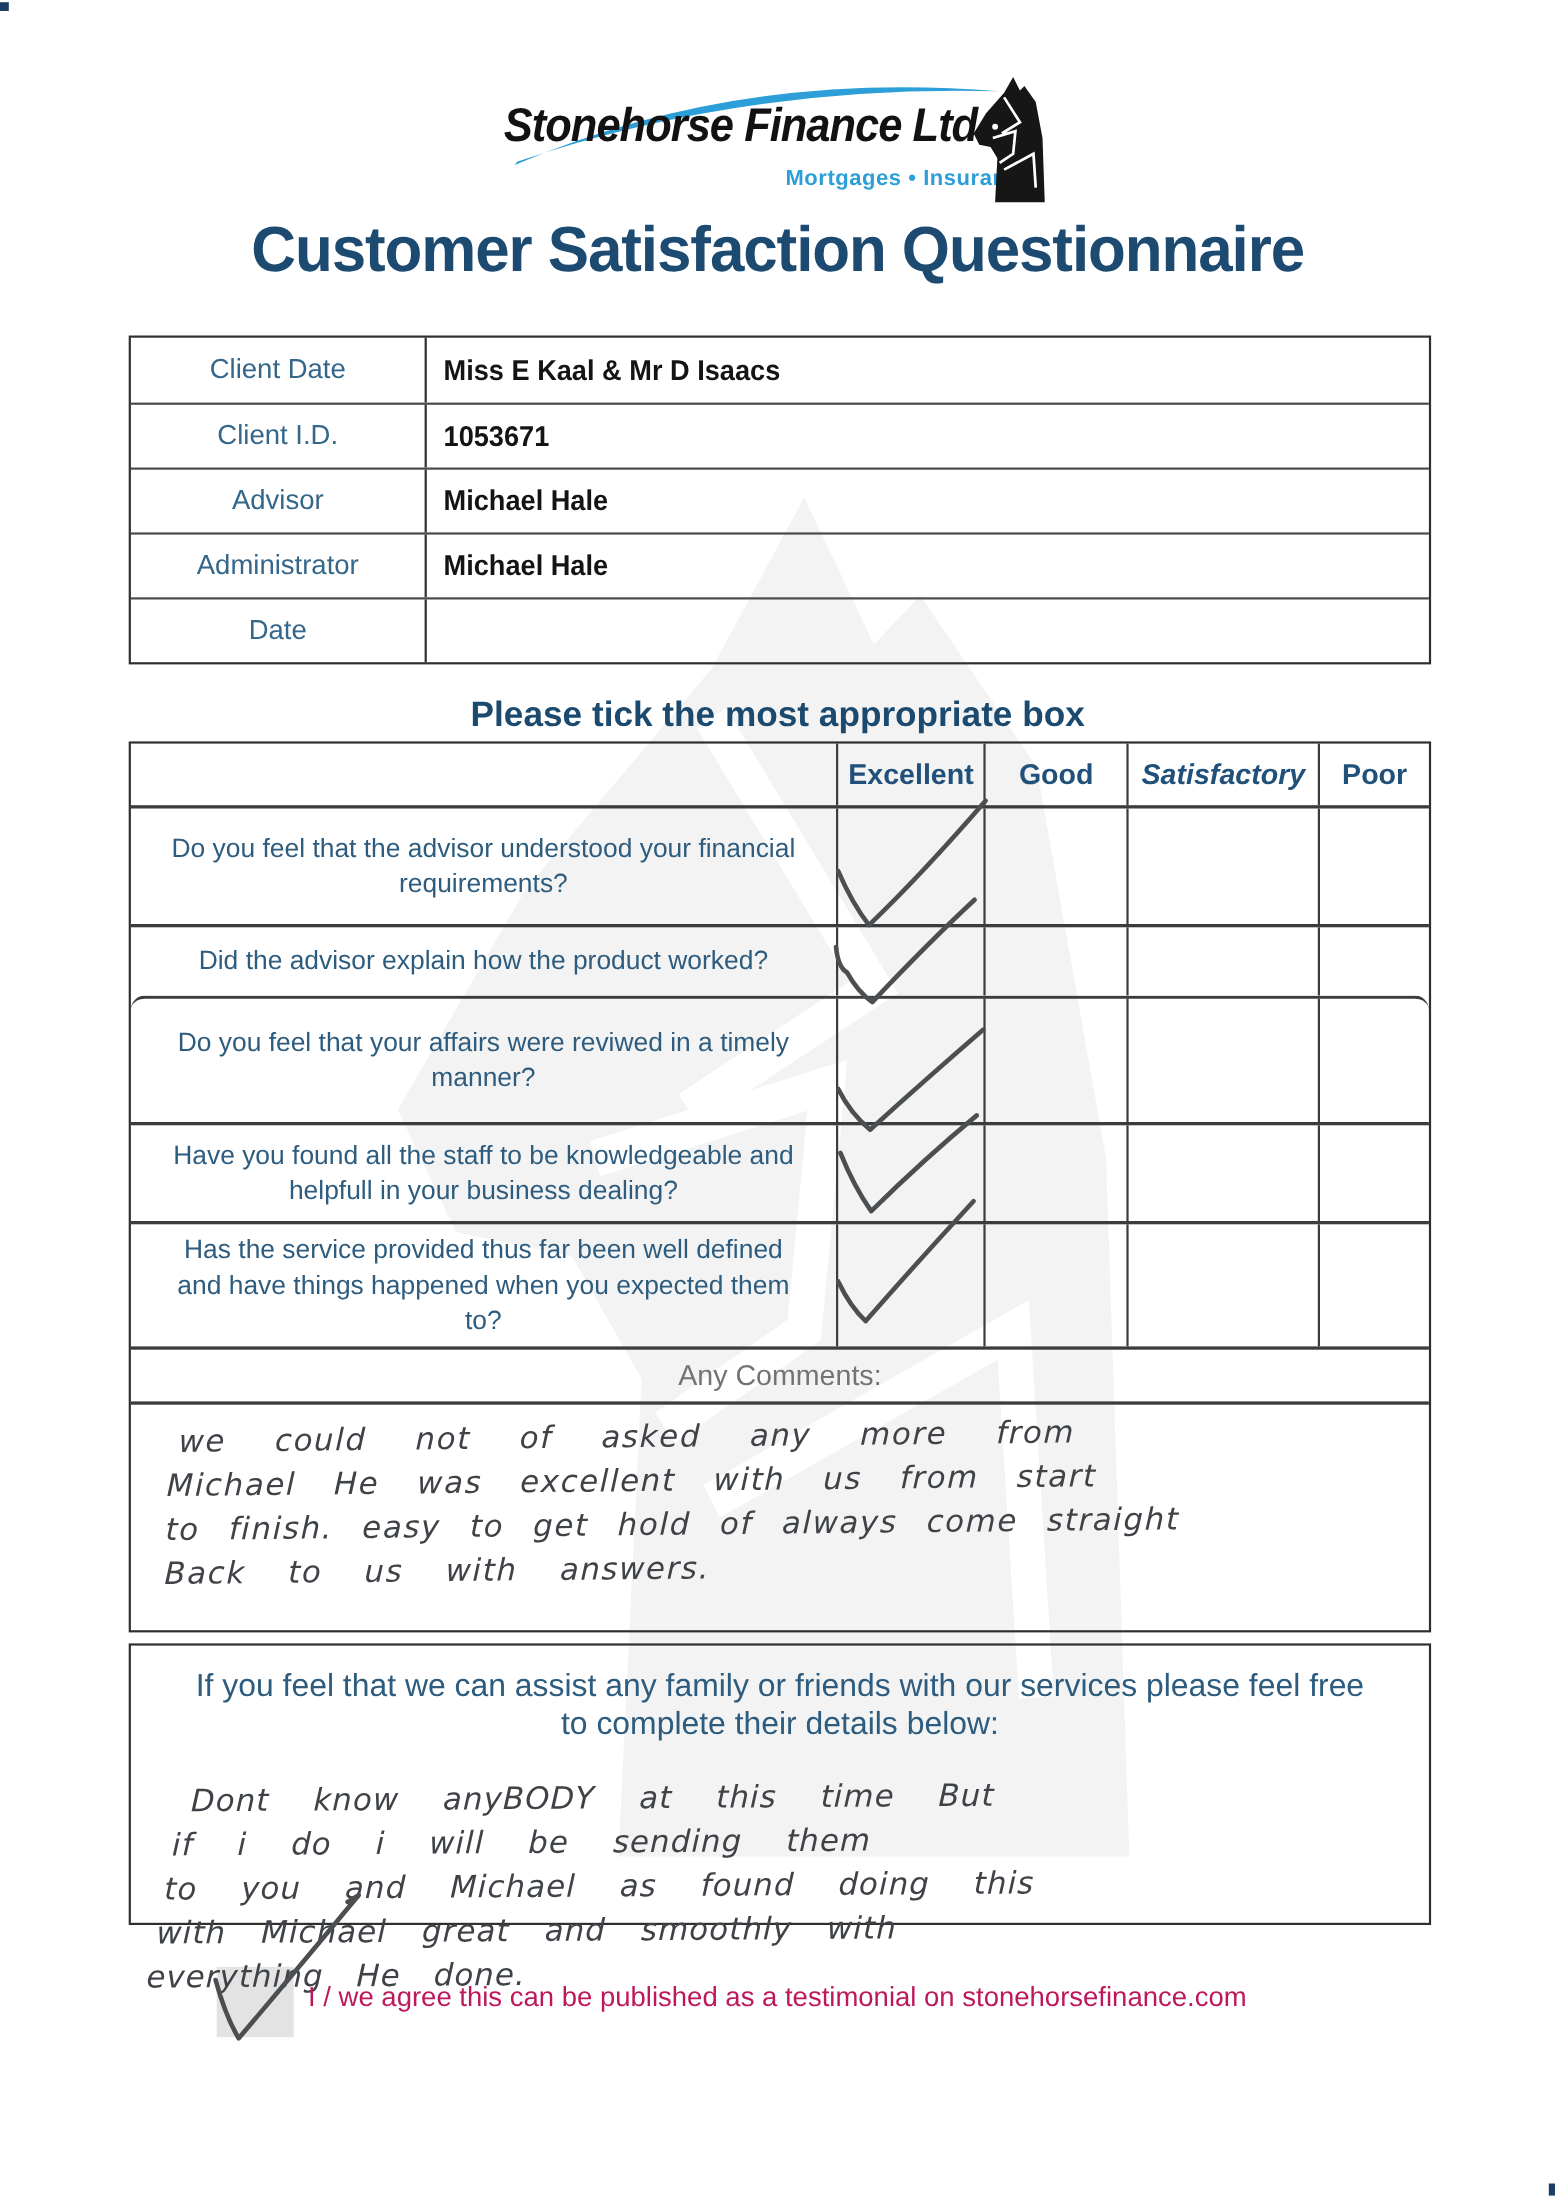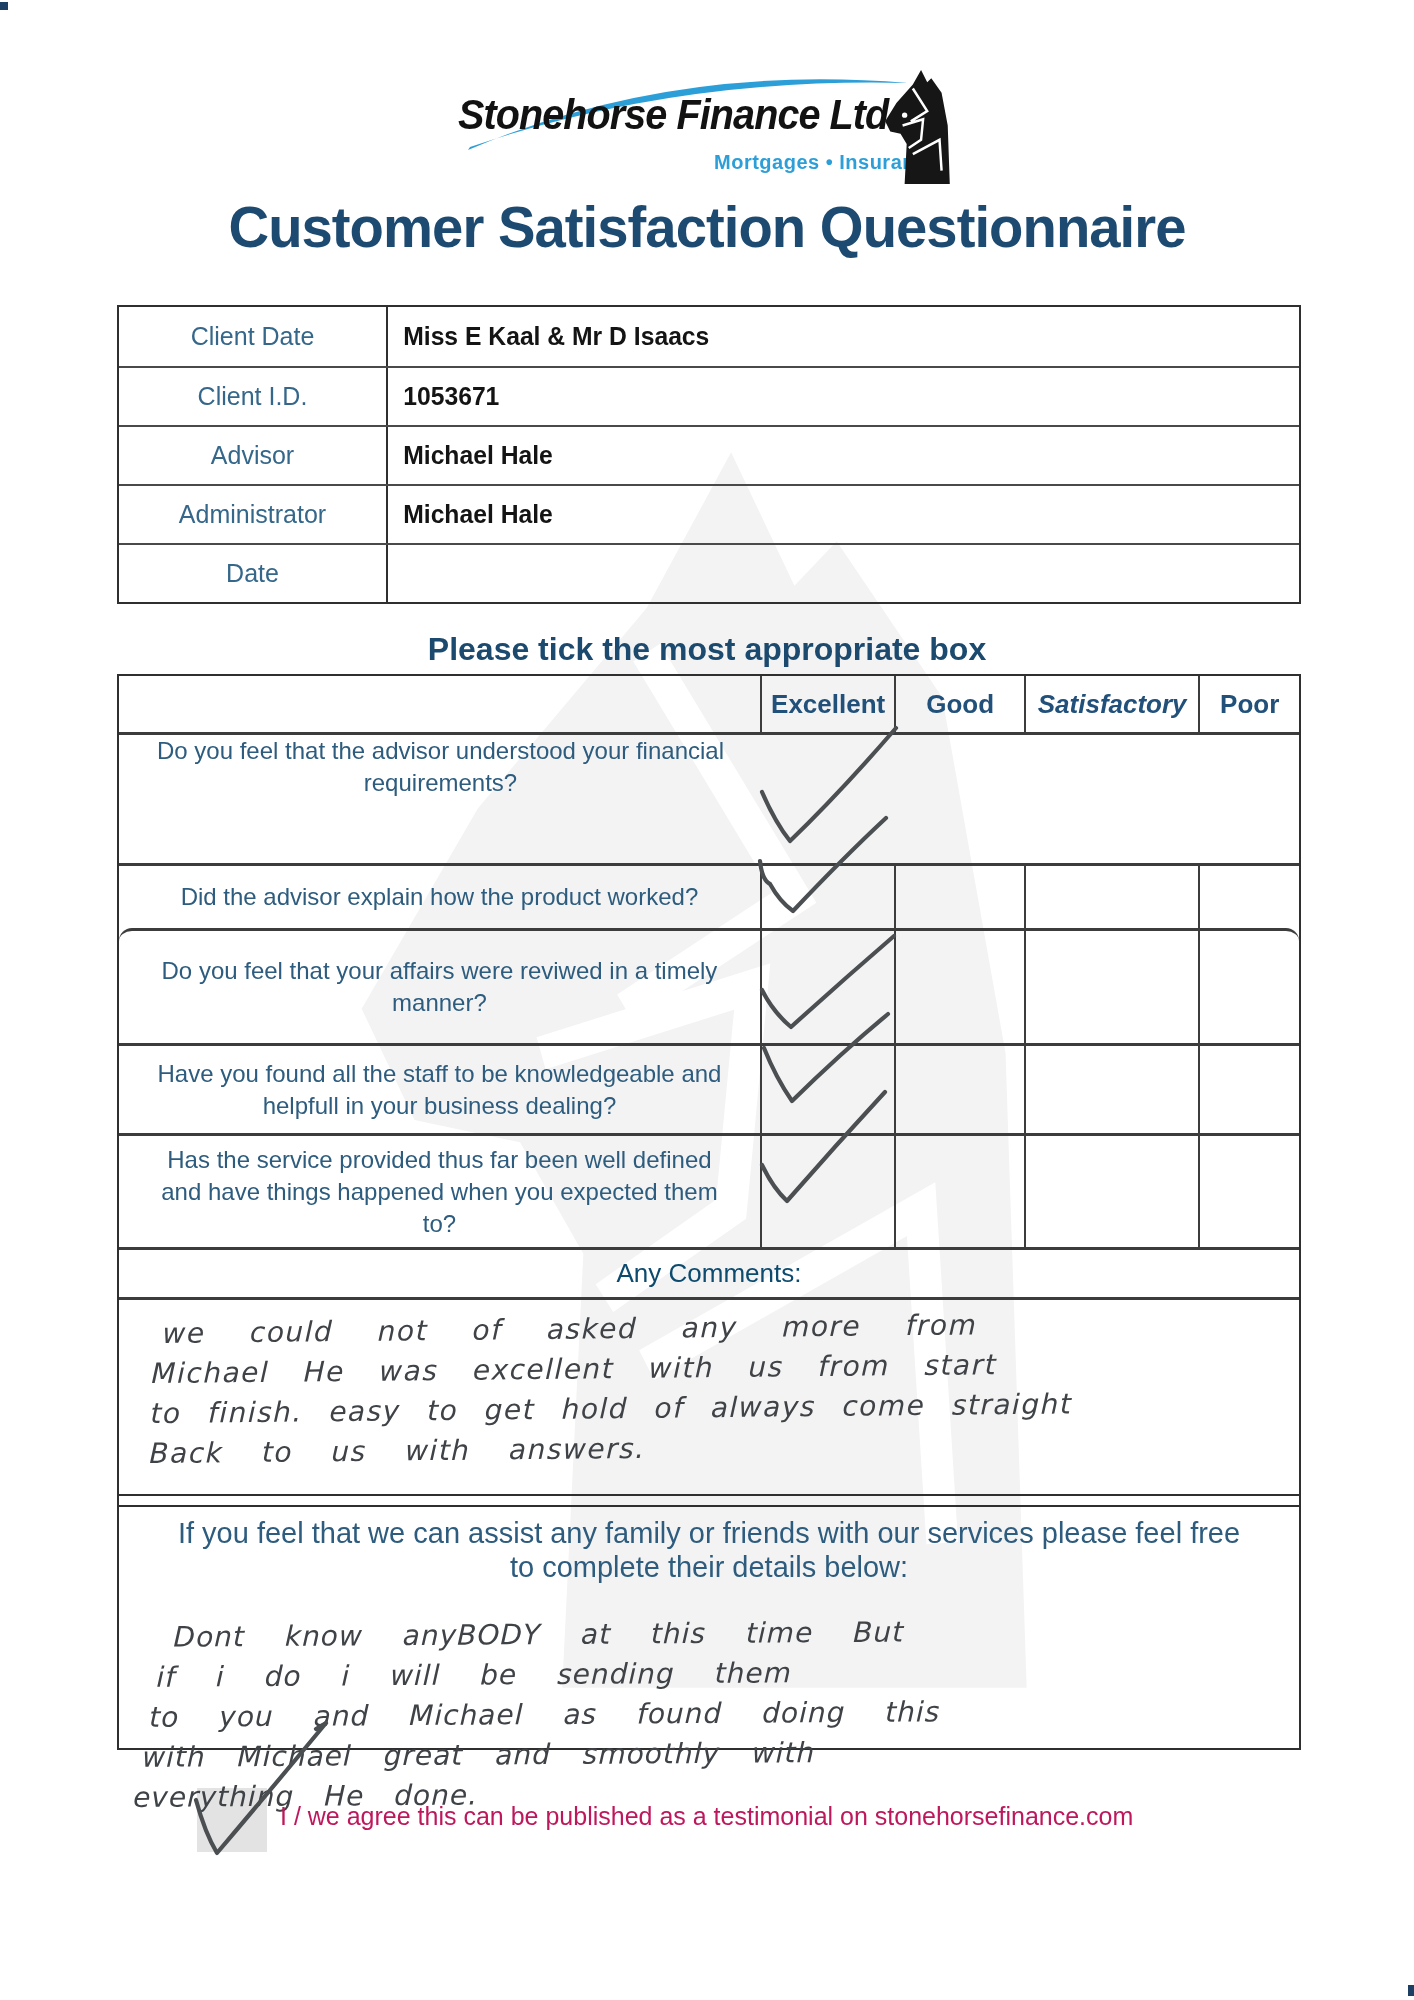--- a/index.html
+++ b/index.html
@@ -59,30 +59,30 @@
   }
 
   
   .survey{
     position:absolute;left:117px;top:674px;width:1184px;z-index:2;
     border:2px solid #2f2f2f;
   }
   .srow{display:flex;}
   .srow + .srow{border-top:3px solid #3c3c3c;}
   .h-row{height:56px;}
-  .q1{height:131px;flex-direction:column;}.q2{height:65px;}.q3{height:115px;border-radius:13px;}.q4{height:90px;}.q5{height:114px;}
+  .q1{height:108px;}.q2{height:65px;}.q3{height:115px;border-radius:13px;}.q4{height:90px;}.q5{height:114px;}
   .qcell{
     width:643px;display:flex;flex-direction:column;align-items:center;justify-content:center;
     text-align:center;font-size:24px;line-height:32px;color:#2d5c7e;padding:0 26px;
   }
   .rcell{border-left:2px solid #3c3c3c;display:flex;align-items:center;justify-content:center;
     font-size:26px;font-weight:600;color:#21507a;}
   .c-exc{width:135px;}.c-good{width:130px;}.c-sat{width:175px;font-style:italic;}.c-poor{width:101px;}
   .comments-label-row{height:50px;display:flex;align-items:center;justify-content:center;
-    font-size:26px;color:#0c4a6e;}
+    font-size:26px;color:#737373;}
   .comments-area{height:208px;padding:14px 24px 0 34px;}
 
   
   .hw{font-family:"DejaVu Sans",sans-serif;font-style:italic;color:#3f4347;z-index:3;}
   .hw-line{display:block;white-space:nowrap;}
   .comments-hw{font-size:28px;line-height:40px;letter-spacing:1.5px;word-spacing:24px;
     transform:rotate(-0.6deg) skewX(-2deg);transform-origin:left top;}
   .comments-hw .hw-line:nth-child(1){margin-left:10px;word-spacing:34px;}
   .comments-hw .hw-line:nth-child(3){word-spacing:16px;}
   .comments-hw .hw-line:nth-child(4){word-spacing:28px;}

